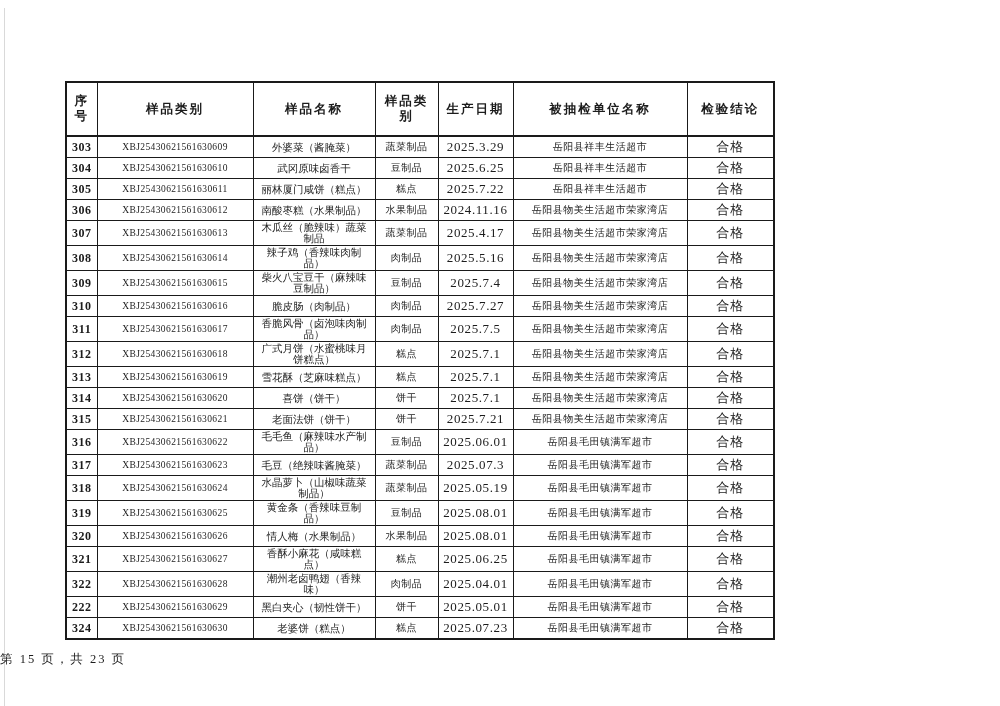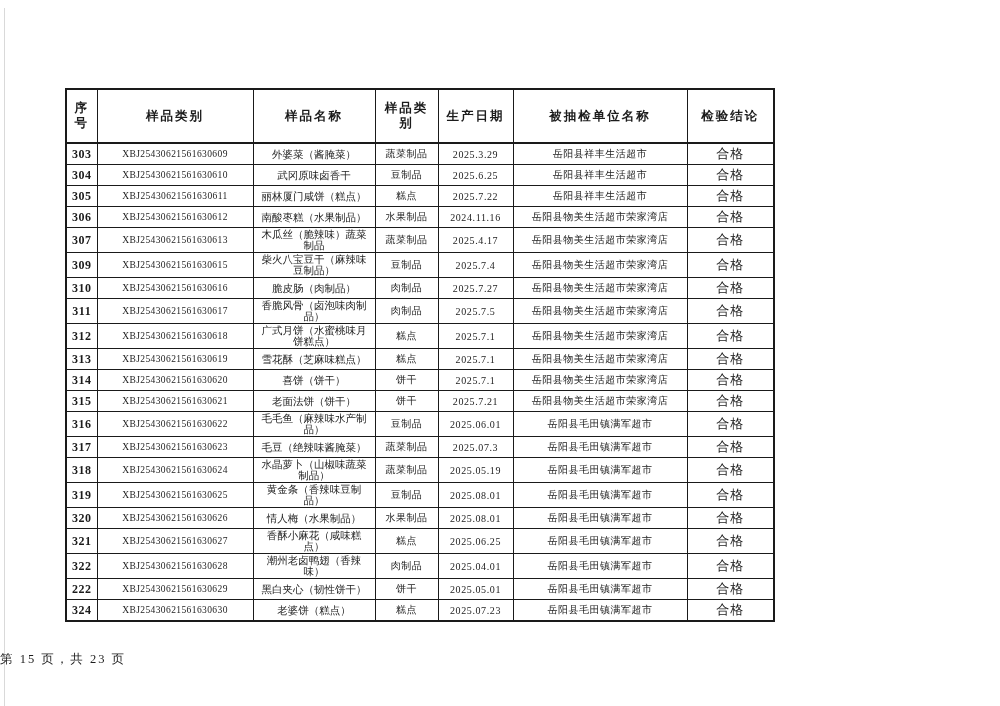--- a/index.html
+++ b/index.html
@@ -19,21 +19,21 @@
     position: absolute;
     left: 4px;
     top: 8px;
     bottom: 0;
     width: 1px;
     background: #d9d9d9;
   }
   table.results {
     position: absolute;
     left: 65px;
-    top: 88px;
+    top: 81px;
     width: 708px;
     border-collapse: collapse;
     table-layout: fixed;
     border: 2.4px solid #1a1a1a;
   }
   table.results th,
   table.results td {
     border: 1.6px solid #1a1a1a;
     text-align: center;
     vertical-align: middle;
@@ -64,21 +64,21 @@
   td.col-name {
     font-size: 10.5px;
     line-height: 11px;
     padding: 1px 8px;
   }
   td.col-cat {
     font-size: 10px;
     letter-spacing: 0.5px;
   }
   td.col-date {
-    font-size: 10px;
+    font-size: 13px;
     letter-spacing: 0.6px;
   }
   td.col-unit {
     font-size: 10px;
     letter-spacing: 0.5px;
   }
   td.col-result {
     font-size: 13px;
     letter-spacing: 1px;
   }
@@ -162,20 +162,29 @@
   <tr>
     <td class="col-no">307</td>
     <td class="col-sid">XBJ25430621561630613</td>
     <td class="col-name">木瓜丝（脆辣味）蔬菜制品</td>
     <td class="col-cat">蔬菜制品</td>
     <td class="col-date">2025.4.17</td>
     <td class="col-unit">岳阳县物美生活超市荣家湾店</td>
     <td class="col-result">合格</td>
   </tr>
 
+  <tr>
+    <td class="col-no">308</td>
+    <td class="col-sid">XBJ25430621561630614</td>
+    <td class="col-name">辣子鸡（香辣味肉制品）</td>
+    <td class="col-cat">肉制品</td>
+    <td class="col-date">2025.5.16</td>
+    <td class="col-unit">岳阳县物美生活超市荣家湾店</td>
+    <td class="col-result">合格</td>
+  </tr>
 
   <tr>
     <td class="col-no">309</td>
     <td class="col-sid">XBJ25430621561630615</td>
     <td class="col-name">柴火八宝豆干（麻辣味豆制品）</td>
     <td class="col-cat">豆制品</td>
     <td class="col-date">2025.7.4</td>
     <td class="col-unit">岳阳县物美生活超市荣家湾店</td>
     <td class="col-result">合格</td>
   </tr>

